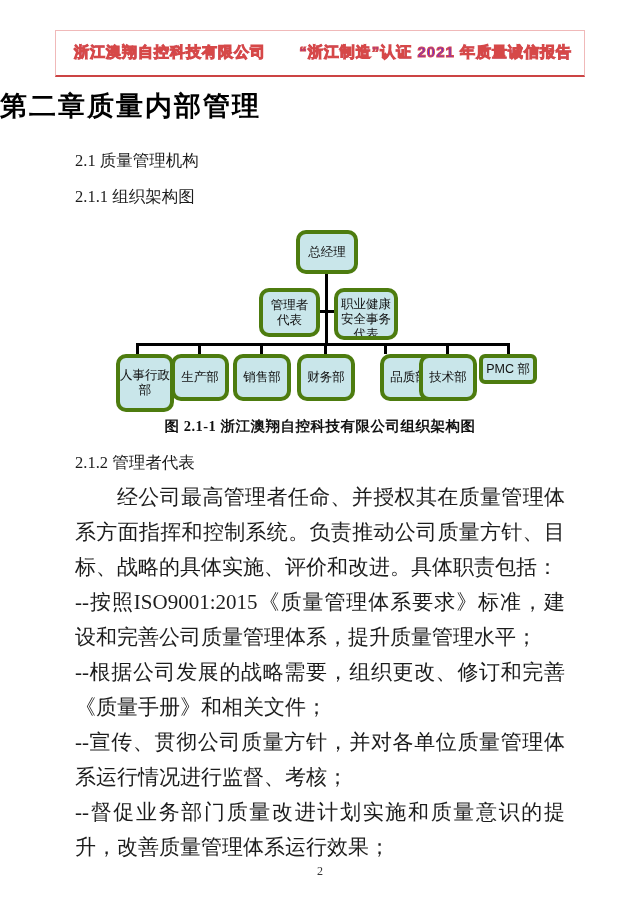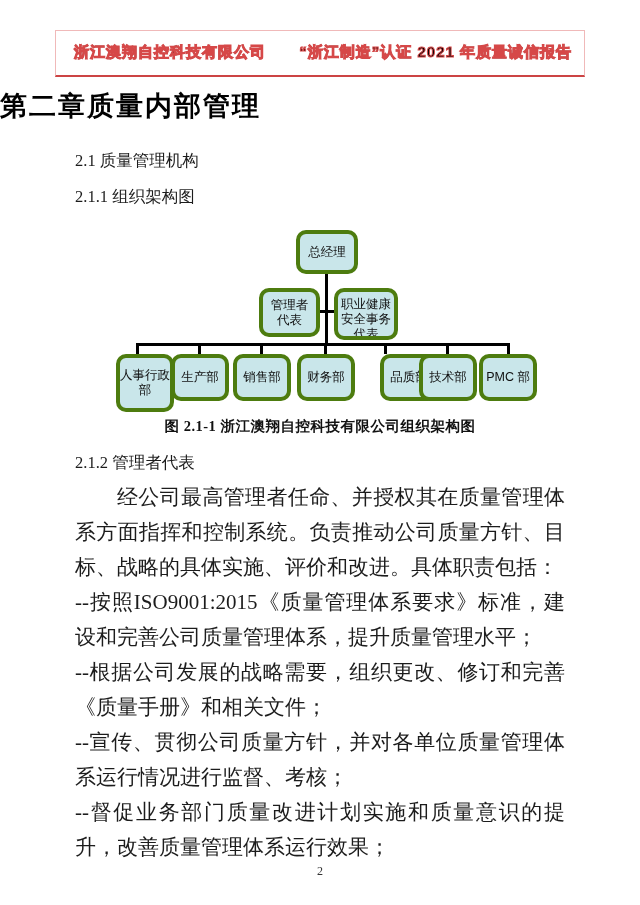--- a/index.html
+++ b/index.html
@@ -15,21 +15,21 @@
   .header {
     position:absolute; left:55px; top:30px; width:530px; height:47px;
     border:1px solid #f0b9b9;
     border-bottom:2px solid #cc4444;
     display:flex; justify-content:space-between; align-items:center;
     padding:6px 12px 8px 18px;
   }
   .header-text {
     font-family:"Liberation Sans","DejaVu Sans",sans-serif;
     font-weight:bold; font-size:15px; letter-spacing:1px;
-    color:#000000;
+    color:#6d28d9;
     -webkit-text-stroke:1px #d64848;
     white-space:nowrap;
   }
   
   .page-title {
     position:absolute; top:88px; left:0; width:100%;
     text-align:left;
     font-family:"Liberation Sans","DejaVu Sans",sans-serif;
     font-weight:bold; font-size:27px; color:#000;
     letter-spacing:2px;
@@ -112,21 +112,21 @@
 安全事务
 代表</div>
 
     <div class="obox" style="left:26px;top:132px;width:58px;height:58px;">人事行政
 部</div>
     <div class="obox" style="left:81px;top:132px;width:58px;height:47px;">生产部</div>
     <div class="obox" style="left:143px;top:132px;width:58px;height:47px;">销售部</div>
     <div class="obox" style="left:207px;top:132px;width:58px;height:47px;">财务部</div>
     <div class="obox" style="left:267px;top:132px;width:58px;height:47px;margin-left:23px;">品质部</div>
     <div class="obox" style="left:329px;top:132px;width:58px;height:47px;">技术部</div>
-    <div class="obox" style="left:389px;top:132px;width:58px;height:47px;">PMC 部</div>
+    <div class="obox" style="left:389px;top:132px;width:58px;height:30px;border-radius:6px;">PMC 部</div>
   </div>
 
   <div class="figure-caption">图 2.1-1 浙江澳翔自控科技有限公司组织架构图</div>
 
   <div class="sec-heading s212">2.1.2 管理者代表</div>
 
   <div class="body-text">
     <p class="para indent">经公司最高管理者任命、并授权其在质量管理体系方面指挥和控制系统。负责推动公司质量方针、目标、战略的具体实施、评价和改进。具体职责包括：</p>
     <p class="para">--按照ISO9001:2015《质量管理体系要求》标准，建设和完善公司质量管理体系，提升质量管理水平；</p>
     <p class="para">--根据公司发展的战略需要，组织更改、修订和完善《质量手册》和相关文件；</p>

